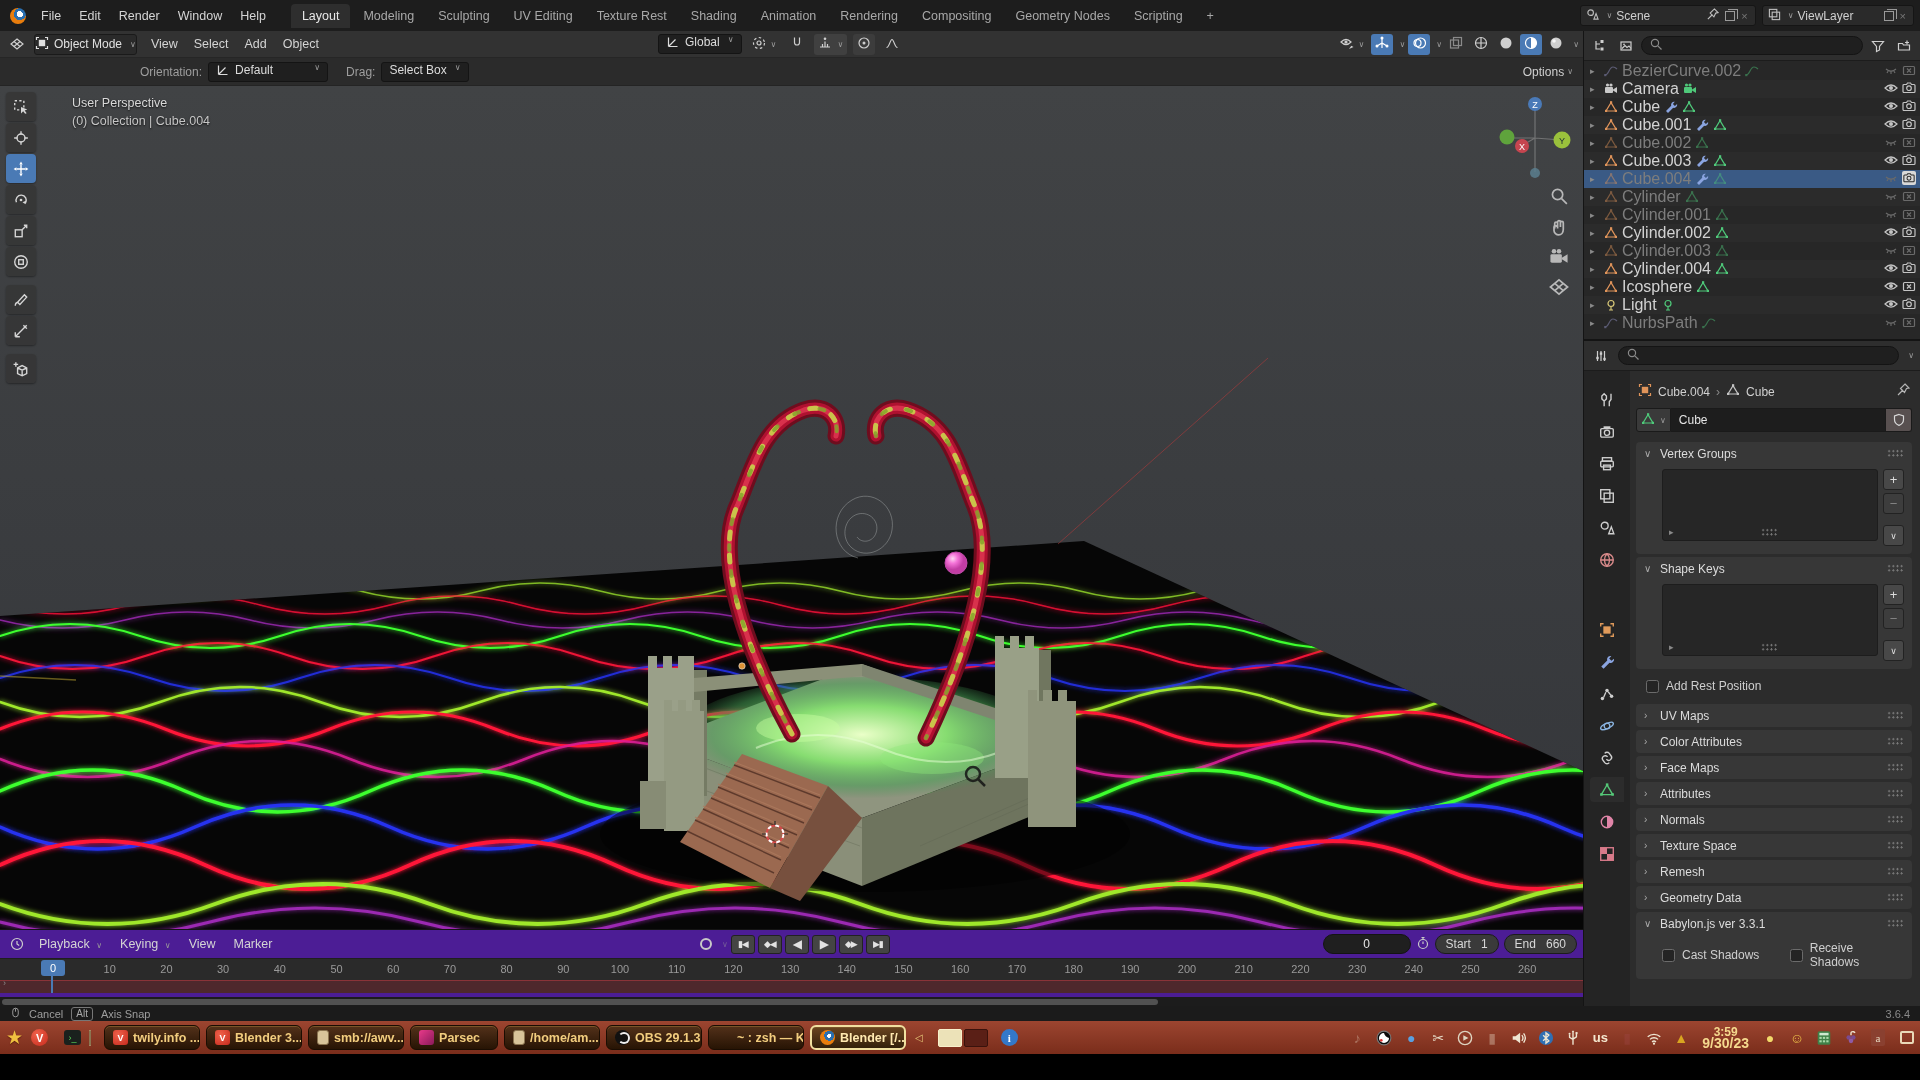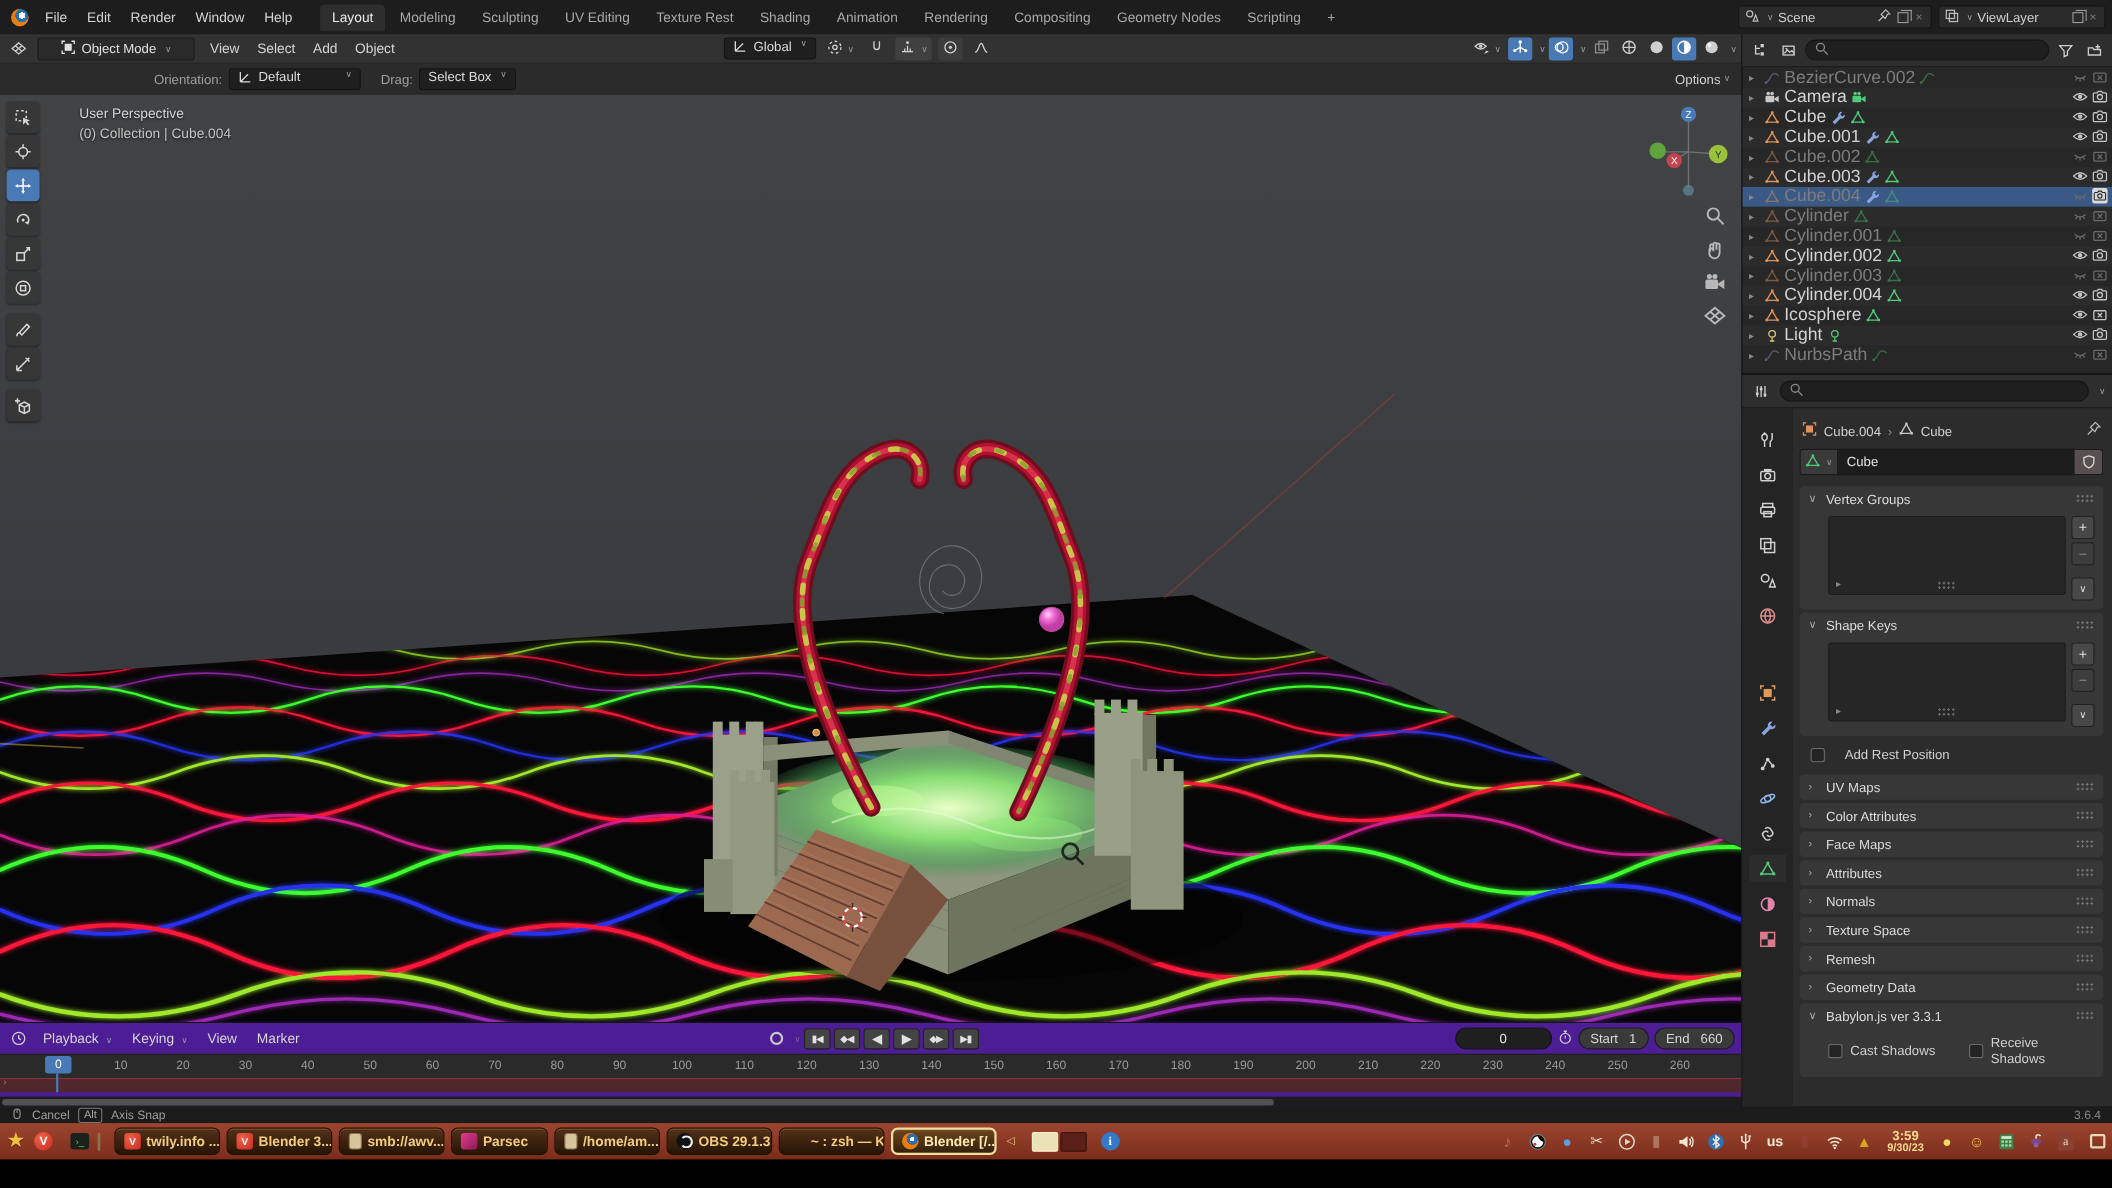--- a/index.html
+++ b/index.html
@@ -28,21 +28,21 @@
   .chip{display:flex;align-items:center;gap:4px;background:#2a2a2a;border:1px solid #151515;border-radius:3px;height:21px;padding:0 5px;color:#cfcfcf}
   .chip .ic{width:13px;height:13px;color:#bdbdbd}
   .copy-ic{width:10px;height:10px;border:1px solid #9a9a9a;position:relative;margin-left:2px}
   .copy-ic:before{content:"";position:absolute;left:2px;top:-3px;width:9px;height:9px;border:1px solid #9a9a9a;border-left:none;border-bottom:none}
   .x-ic{color:#777;font-size:11px;padding:0 2px}
   
   .main{display:flex;height:975px}
   .vp-col{width:1583px;display:flex;flex-direction:column}
   .vp-header{height:27px;background:var(--header-bg);display:flex;align-items:center;padding:0 6px;position:relative;border-bottom:1px solid #262626}
   .vp-header .mitem{padding:3px 8px}
-  .mode-chip{display:flex;align-items:center;gap:5px;background:#2a2a2a;border:1px solid #1a1a1a;border-radius:3px;height:21px;padding:0 20px;margin:0 6px;color:#e0e0e0}
+  .mode-chip{display:flex;align-items:center;gap:5px;background:#2a2a2a;border:1px solid #1a1a1a;border-radius:3px;height:21px;padding:0 0;margin:0 6px;color:#e0e0e0}
   .hdr-center{position:absolute;left:658px;display:flex;gap:6px;align-items:center}
   .hdr-right{position:absolute;right:4px;display:flex;gap:3px;align-items:center}
   .hbtn{display:flex;align-items:center;gap:2px;height:21px;padding:0 4px;border-radius:3px;color:#cfcfcf}
   .hbtn.on{background:var(--accent);color:#fff}
   .vp-tools{height:28px;background:var(--tools-bg);display:flex;align-items:center;padding-left:140px;position:relative;border-bottom:1px solid #242424}
   .lab{color:#9e9e9e;margin-right:6px}
   .field{display:flex;align-items:flex-start;gap:5px;background:#1f1f1f;border:1px solid #141414;border-radius:3px;height:20px;padding:0 7px;color:#dcdcdc}
   .opt-right{position:absolute;right:10px;color:#cfcfcf;display:flex;align-items:center}
   .vp-canvas{position:relative;flex:1;background:linear-gradient(var(--viewport-top),var(--viewport-bottom));overflow:hidden}
   .scene{position:absolute;inset:0;width:100%;height:100%}
@@ -101,21 +101,21 @@
   .parr{color:#aaa;font-size:10px;width:10px}
   .grip{width:17px;height:9px;margin-left:auto;background:radial-gradient(#8a8a8a .9px,transparent 1.1px);background-size:4.2px 4.2px;opacity:.8}
   .pbody{display:flex;gap:5px;padding:4px 8px 8px 26px}
   .lbox{flex:1;height:72px;background:#262626;border:1px solid #1d1d1d;border-radius:3px;position:relative}
   .lbox .larr{position:absolute;left:6px;bottom:3px;color:#8a8a8a;font-size:9px}
   .lbox .grip{position:absolute;left:50%;bottom:3px;margin-left:-9px}
   .lbtns{display:flex;flex-direction:column;gap:3px}
   .sq{width:21px;height:21px;background:#484848;border:1px solid #222;border-radius:3px;color:#ddd;display:flex;align-items:center;justify-content:center;font-size:13px}
   .sq.dim2{color:#888;background:#3d3d3d}
   .sq.dd{margin-top:8px;font-size:9px}
-  .crow{display:flex;align-items:center;gap:18px;padding:7px 8px 9px 12px;color:#cfcfcf}
+  .crow{display:flex;align-items:center;gap:7px;padding:7px 8px 9px 12px;color:#cfcfcf}
   .cbox{width:13px;height:13px;background:#242424;border:1px solid #6b6b6b;border-radius:2.5px}
   .crow2{display:flex;gap:14px;padding:6px 8px 10px 26px}
   .crow2 .item{display:flex;align-items:center;gap:7px;color:#cfcfcf;width:150px}
   
   .timeline{height:77px;background:#4c1d95;position:relative;border-top:1px solid #141414}
   .tl-head{height:28px;display:flex;align-items:center;gap:2px;padding:0 6px;position:relative}
   .tl-center{position:absolute;left:700px;display:flex;align-items:center;gap:3px}
   .pbtn{width:24px;height:19px;background:#444;border:1px solid #222;border-radius:3px;color:#e2e2e2;display:flex;align-items:center;justify-content:center;font-size:9px;letter-spacing:-1px}
   .pbtn.play{font-size:12px}
   .autokey{width:12px;height:12px;border:2px solid #c8c8c8;border-radius:50%;margin-right:4px}
@@ -157,21 +157,21 @@
   .pcell.on{background:#ece2b8;border:1px solid #f8f0cc}
   .pcell.off{background:#5a1f16;border:1px solid #3a120c}
   .infoc{width:17px;height:17px;border-radius:50%;background:#3478c8;color:#fff;font-size:11px;font-weight:bold;display:flex;align-items:center;justify-content:center;font-family:"Liberation Serif",serif}
   .tray{display:flex;align-items:center;gap:9px;margin-left:auto}
   .tray .titem{display:flex;align-items:center;justify-content:center;width:18px;height:18px;font-size:14px;color:#efe6d2}
   .tray .titem.dim{opacity:.35}
   .tray .titem .ic{width:16px;height:16px}
   .kbd{font-weight:bold;color:#f5e8cf;font-size:13px}
   .clock{text-align:center;color:#f5d98e;font-weight:bold;line-height:11px;margin:0 3px}
   .clock .t{font-size:12px}
-  .clock .d{font-size:10px}
+  .clock .d{font-size:14px}
   .bookic{width:14px;height:17px;background:#8a4030;border-radius:2px;color:#e8d8c0;font-size:11px;display:flex;align-items:center;justify-content:center;font-family:"Liberation Serif",serif}
   .deskic{width:15px;height:13px;border:2px solid #ead9b8;border-radius:2px;margin-left:4px}
 </style>
 </head>
 <body>
 
 <div class="screen">
 
 
   <div class="menubar">

